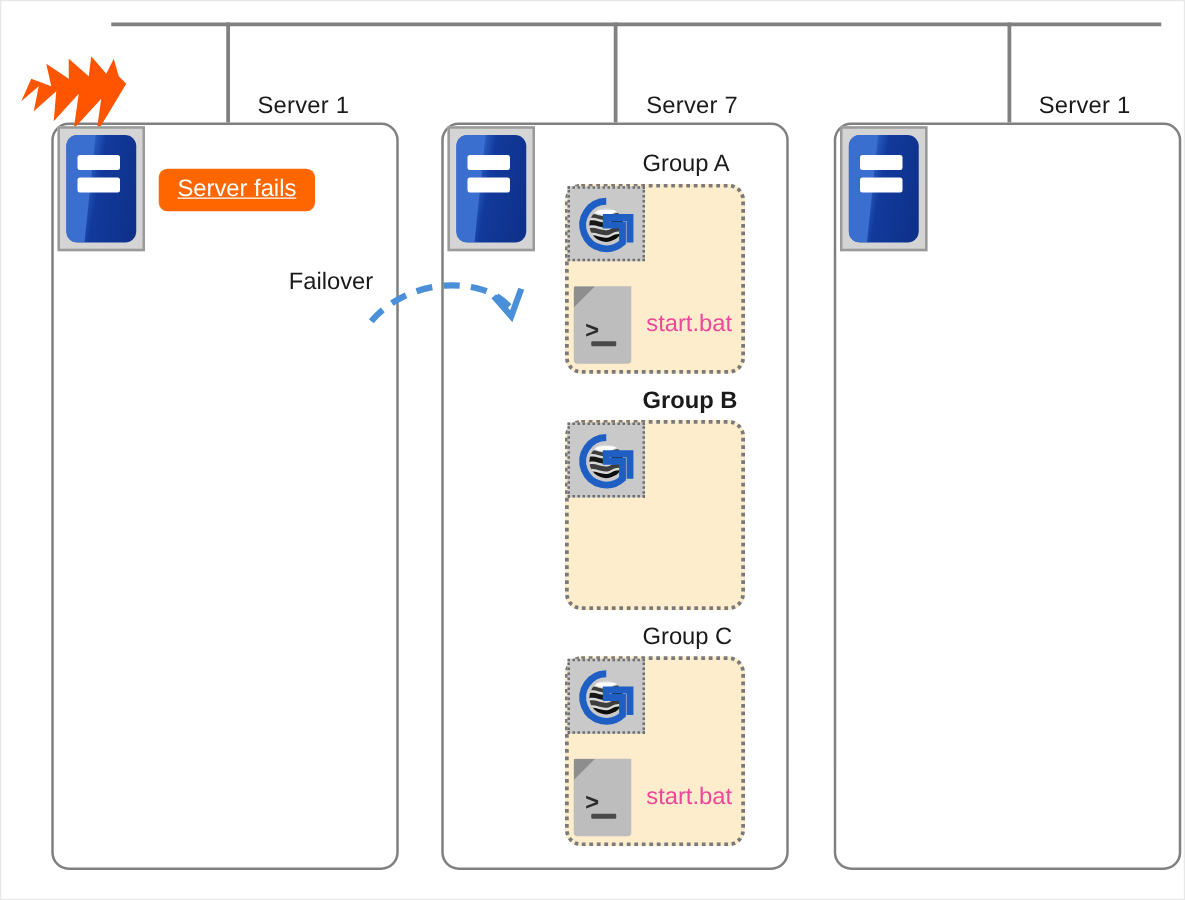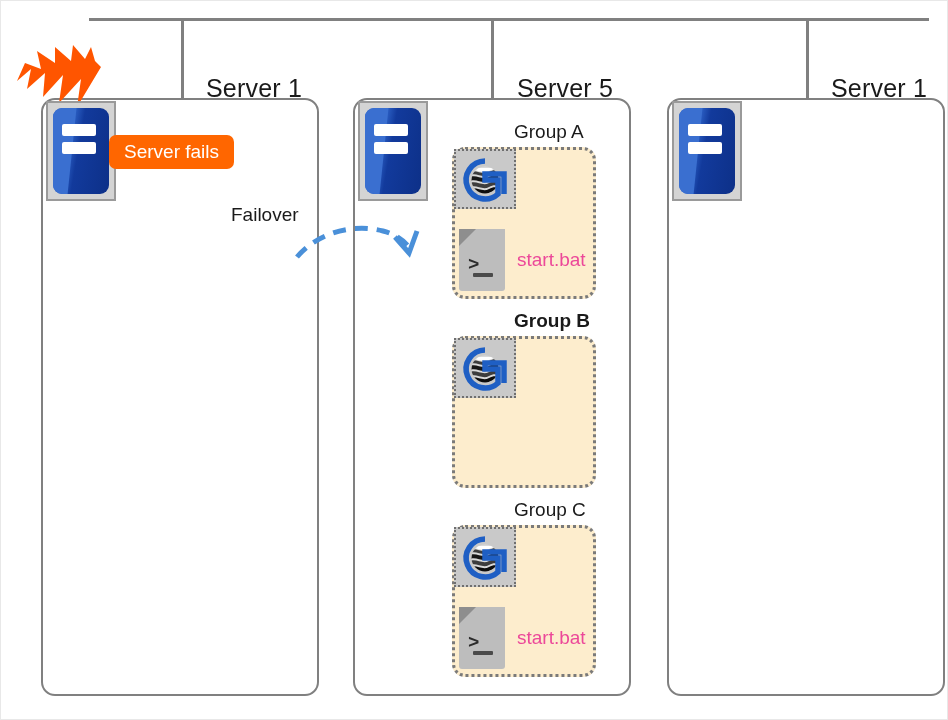--- a/index.html
+++ b/index.html
@@ -22,21 +22,21 @@
     height:3px;
   }
   .bus-v{
     position:absolute;
     background:#808080;
     width:3px;
   }
   
   .srv-label{
     position:absolute;
-    font-size:25px;
+    font-size:19px;
     color:#1a1a1a;
     letter-spacing:.2px;
     white-space:nowrap;
   }
   
   .srv-box{
     position:absolute;
     border:2px solid #808080;
     border-radius:14px;
     background:transparent;
@@ -148,39 +148,39 @@
 <body>
 
 <div id="canvas">
 
   <div class="bus-h" style="left:88px;top:17px;width:840px;"></div>
   <div class="bus-v" style="left:180px;top:17px;height:80px;"></div>
   <div class="bus-v" style="left:490px;top:17px;height:80px;"></div>
   <div class="bus-v" style="left:805px;top:17px;height:80px;"></div>
 
   <div class="srv-label" style="left:205px;top:73px;">Server 1</div>
-  <div class="srv-label" style="left:516px;top:73px;">Server 5</div>
+  <div class="srv-label" style="left:516px;top:73px;">Server 7</div>
   <div class="srv-label" style="left:830px;top:73px;">Server 1</div>
 
   <div class="srv-box" style="left:40px;top:97px;width:278px;height:598px;"></div>
 
   <svg class="burst" style="left:14px;top:44px;" width="92" height="82" viewBox="0 0 92 82">
     <polygon points="86,22 62,62 66,34 44,58 48,30 28,52 30,28 12,44 16,24 2,36 10,18 26,24 22,6 40,18 40,2 56,16 58,0 70,14 76,2 80,16" fill="#ff5500"></polygon>
   </svg>
 
   <div class="srv-icon" style="left:45px;top:100px;">
     <div class="body">
       <div class="slot s1"></div>
       <div class="slot s2"></div>
     </div>
   </div>
 
-  <div class="fail-badge" style="left:108px;top:134px;">Server fails</div>
-
-  <div class="failover-label" style="left:230px;top:203px;text-align:right;">Failover</div>
+  <div class="fail-badge" style="left:126px;top:134px;text-decoration:underline;">Server fails</div>
+
+  <div class="failover-label" style="left:230px;top:214px;text-align:right;">Failover</div>
   <svg class="failover-arrow" style="left:290px;top:212px;" width="140" height="50" viewBox="0 0 140 50">
     <path d="M6,44 C26,20 62,10 92,18 C104,21 112,27 118,34" fill="none" stroke="#4a90d9" stroke-width="5" stroke-dasharray="13,9" stroke-linecap="butt"></path>
     <path d="M104,24 L118,40 L126,18" fill="none" stroke="#4a90d9" stroke-width="5" stroke-linecap="butt" stroke-linejoin="miter"></path>
   </svg>
 
   <div class="srv-box" style="left:352px;top:97px;width:278px;height:598px;"></div>
 
   <div class="srv-icon" style="left:357px;top:100px;">
     <div class="body">
       <div class="slot s1"></div>

